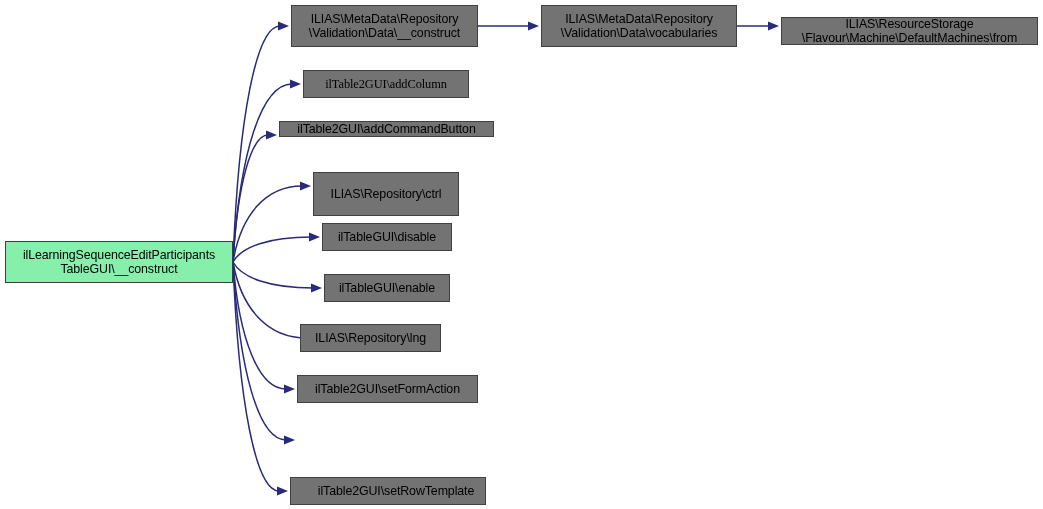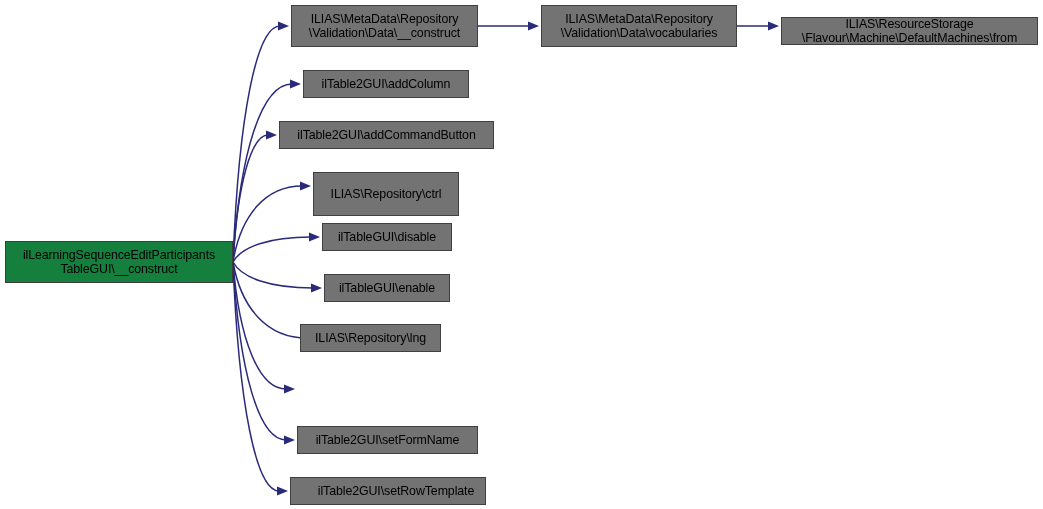--- a/index.html
+++ b/index.html
@@ -33,21 +33,21 @@
     justify-content: center;
     text-align: center;
     color: #000000;
     font-size: 12.4px;
     line-height: 14.5px;
     letter-spacing: -0.1px;
     white-space: pre-line;
     z-index: 2;
   }
   .node.root {
-    background: #15803d;
+    background: #86efac;
     border: 1px solid #3d3d3d;
   }
   .node .label {
     display: block;
     padding: 0 4px;
   }
 </style>
 </head>
 <body>
 
@@ -79,21 +79,21 @@
       <polygon points="779.00,26.00 768.00,30.60 768.00,21.40" fill="#2a2a7a"></polygon>
     </svg>
 <div class="node root" style="left: 5px; top: 241px; width: 228px; height: 42px;"><span class="label">ilLearningSequenceEditParticipants
 TableGUI\__construct</span></div>
     <div class="node" style="left: 291px; top: 5px; width: 187px; height: 42px;"><span class="label">ILIAS\MetaData\Repository
 \Validation\Data\__construct</span></div>
     <div class="node" style="left: 541px; top: 5px; width: 196px; height: 42px;"><span class="label">ILIAS\MetaData\Repository
 \Validation\Data\vocabularies</span></div>
     <div class="node" style="left: 781px; top: 5px; width: 257px; height: 28px; margin-top: 12px;"><span class="label">ILIAS\ResourceStorage
 \Flavour\Machine\DefaultMachines\from</span></div>
-    <div class="node" style="left: 303px; top: 70px; width: 166px; height: 28px;"><span class="label">ilTable2GUI\addColumn</span></div>
-    <div class="node" style="left: 279px; top: 121px; width: 215px; height: 28px; text-align: right;"><span class="label">ilTable2GUI\addCommandButton</span></div>
+    <div class="node" style="left: 303px; top: 70px; width: 166px; height: 28px; font-family: Liberation Serif, serif;"><span class="label">ilTable2GUI\addColumn</span></div>
+    <div class="node" style="left: 279px; top: 121px; width: 215px; height: 16px; text-align: right;"><span class="label">ilTable2GUI\addCommandButton</span></div>
     <div class="node" style="left: 313px; top: 172px; width: 146px; height: 44px;"><span class="label">ILIAS\Repository\ctrl</span></div>
     <div class="node" style="left: 322px; top: 223px; width: 130px; height: 28px;"><span class="label">ilTableGUI\disable</span></div>
     <div class="node" style="left: 324px; top: 274px; width: 126px; height: 28px; align-items: center;"><span class="label">ilTableGUI\enable</span></div>
     <div class="node" style="left: 300px; top: 324px; width: 141px; height: 28px;"><span class="label">ILIAS\Repository\lng</span></div>
-    <div class="node" style="left: 297px; top: 426px; width: 181px; height: 28px;"><span class="label">ilTable2GUI\setFormName</span></div>
+    <div class="node" style="left: 297px; top: 375px; width: 181px; height: 28px;"><span class="label">ilTable2GUI\setFormAction</span></div>
     <div class="node" style="left: 290px; top: 477px; width: 196px; height: 28px; padding-left: 16px;"><span class="label">ilTable2GUI\setRowTemplate</span></div>
   </div>
 
 </body></html>

